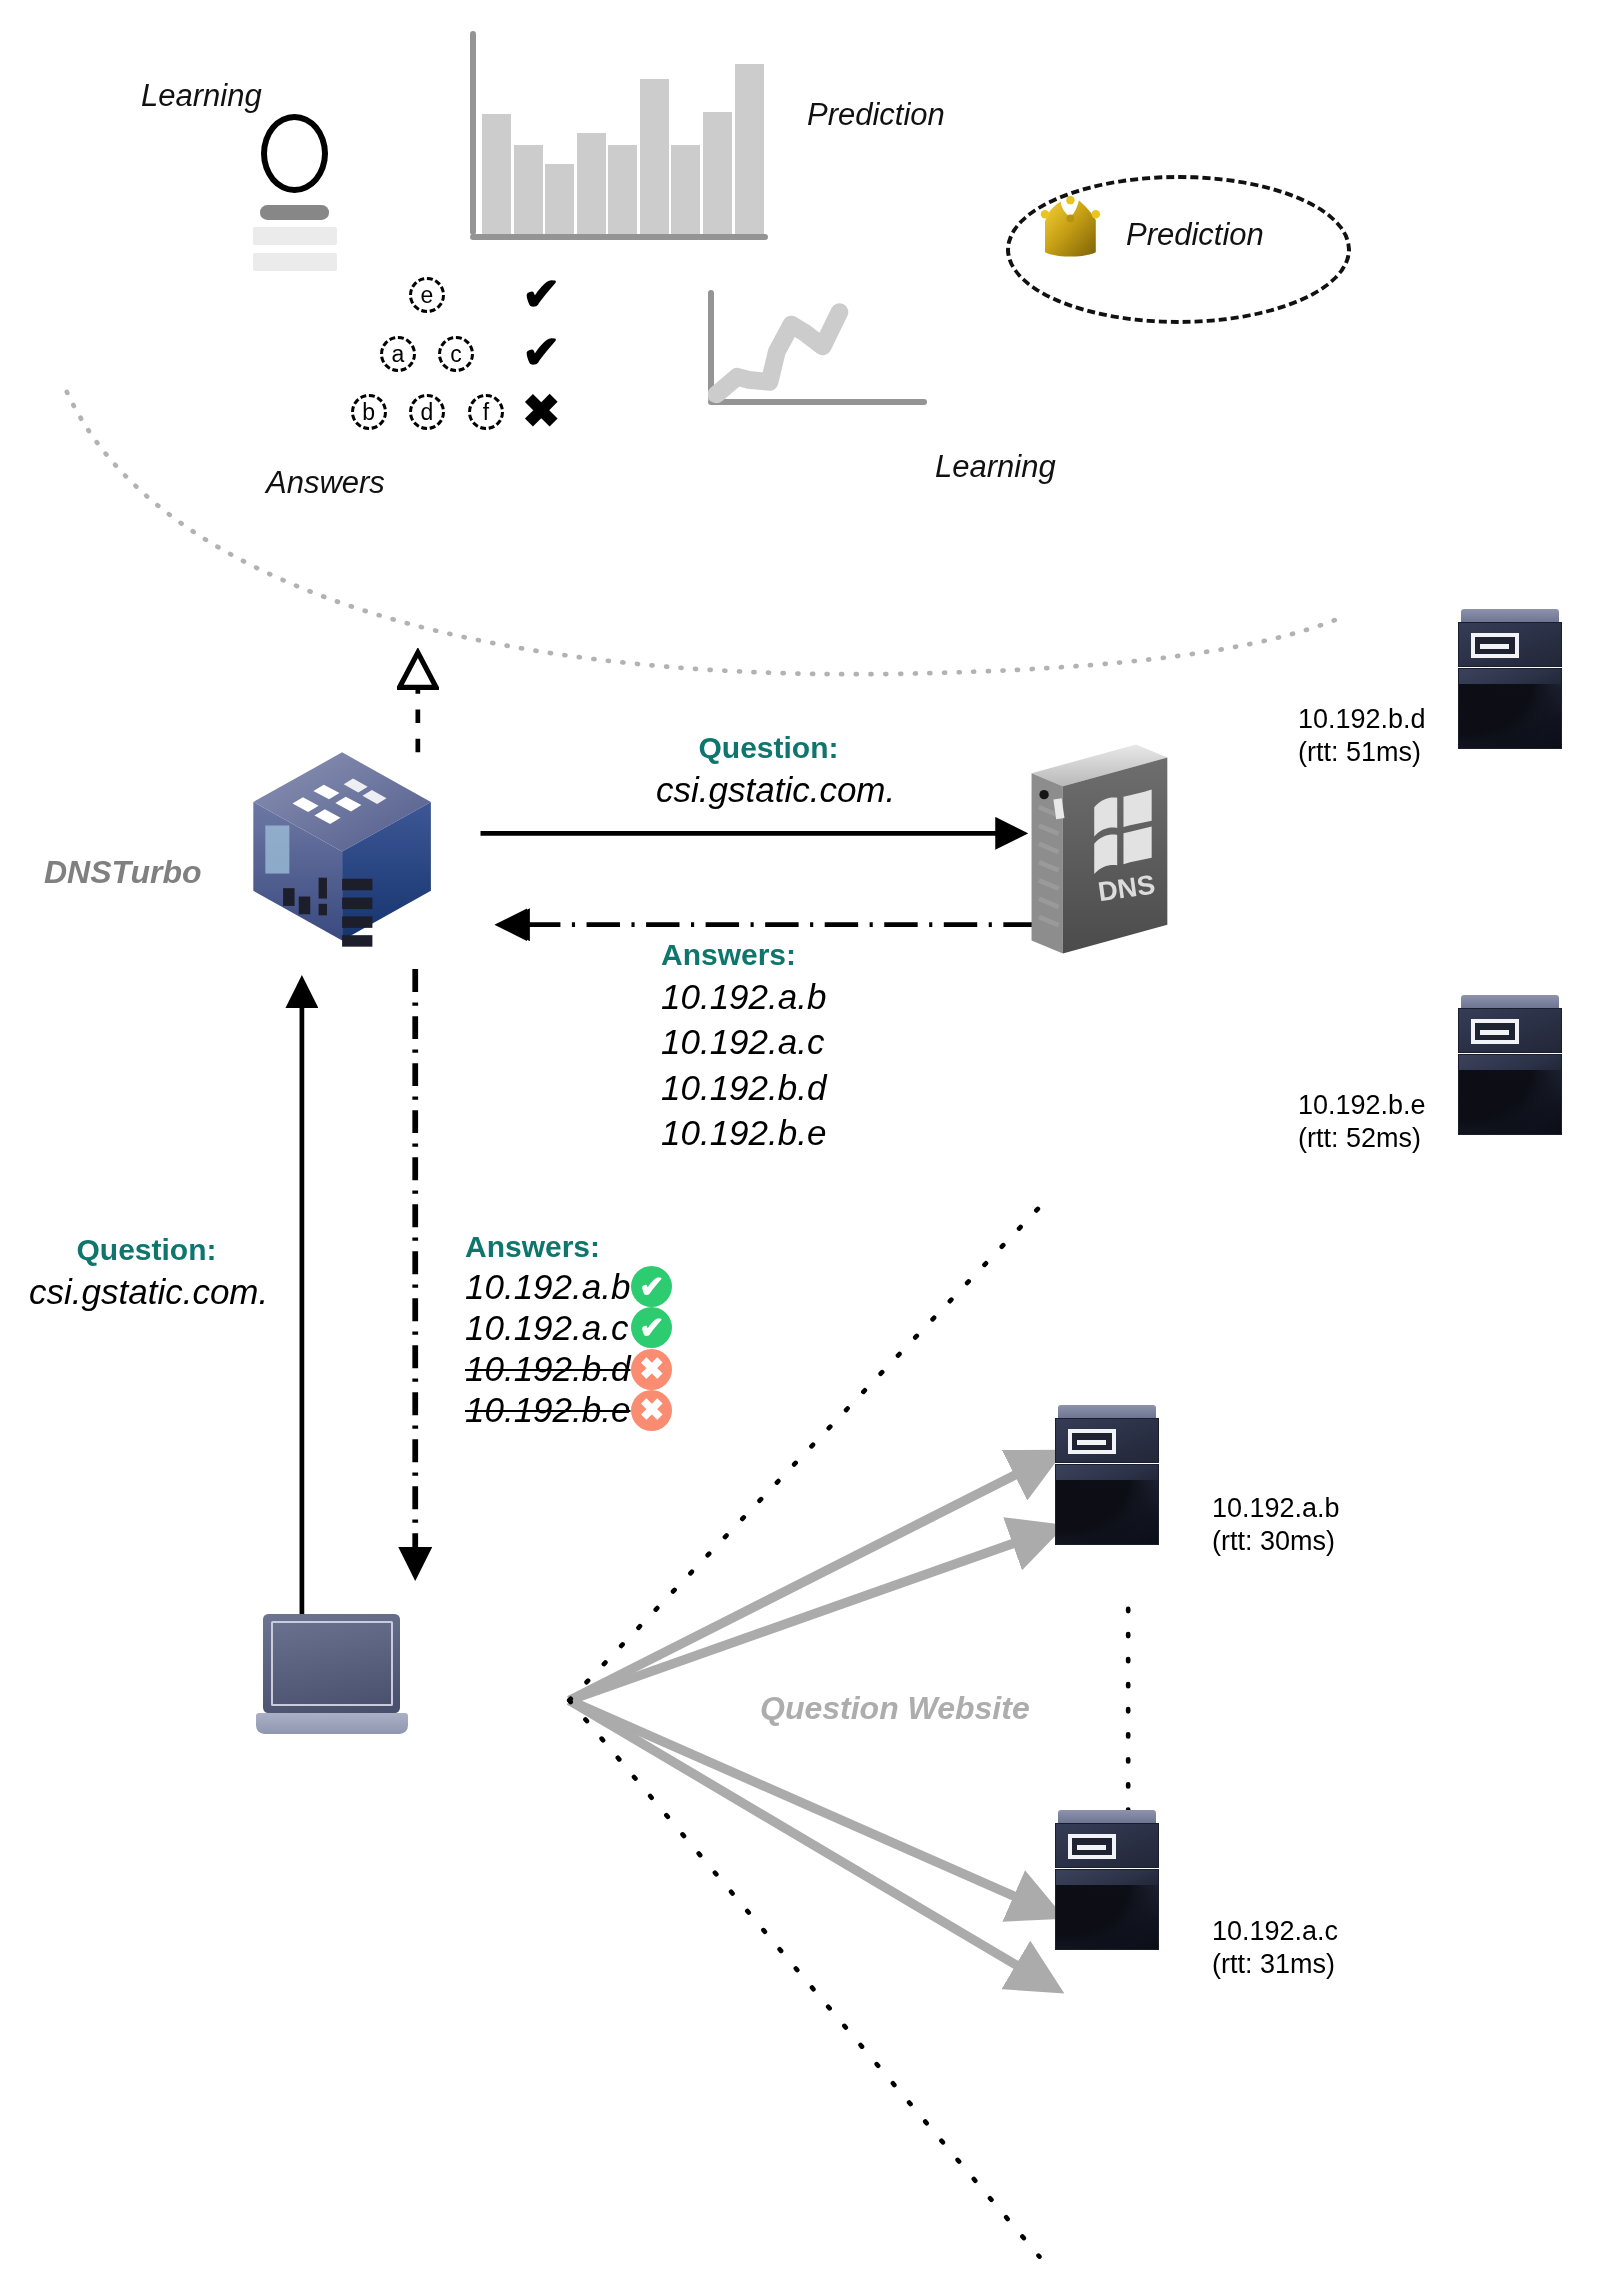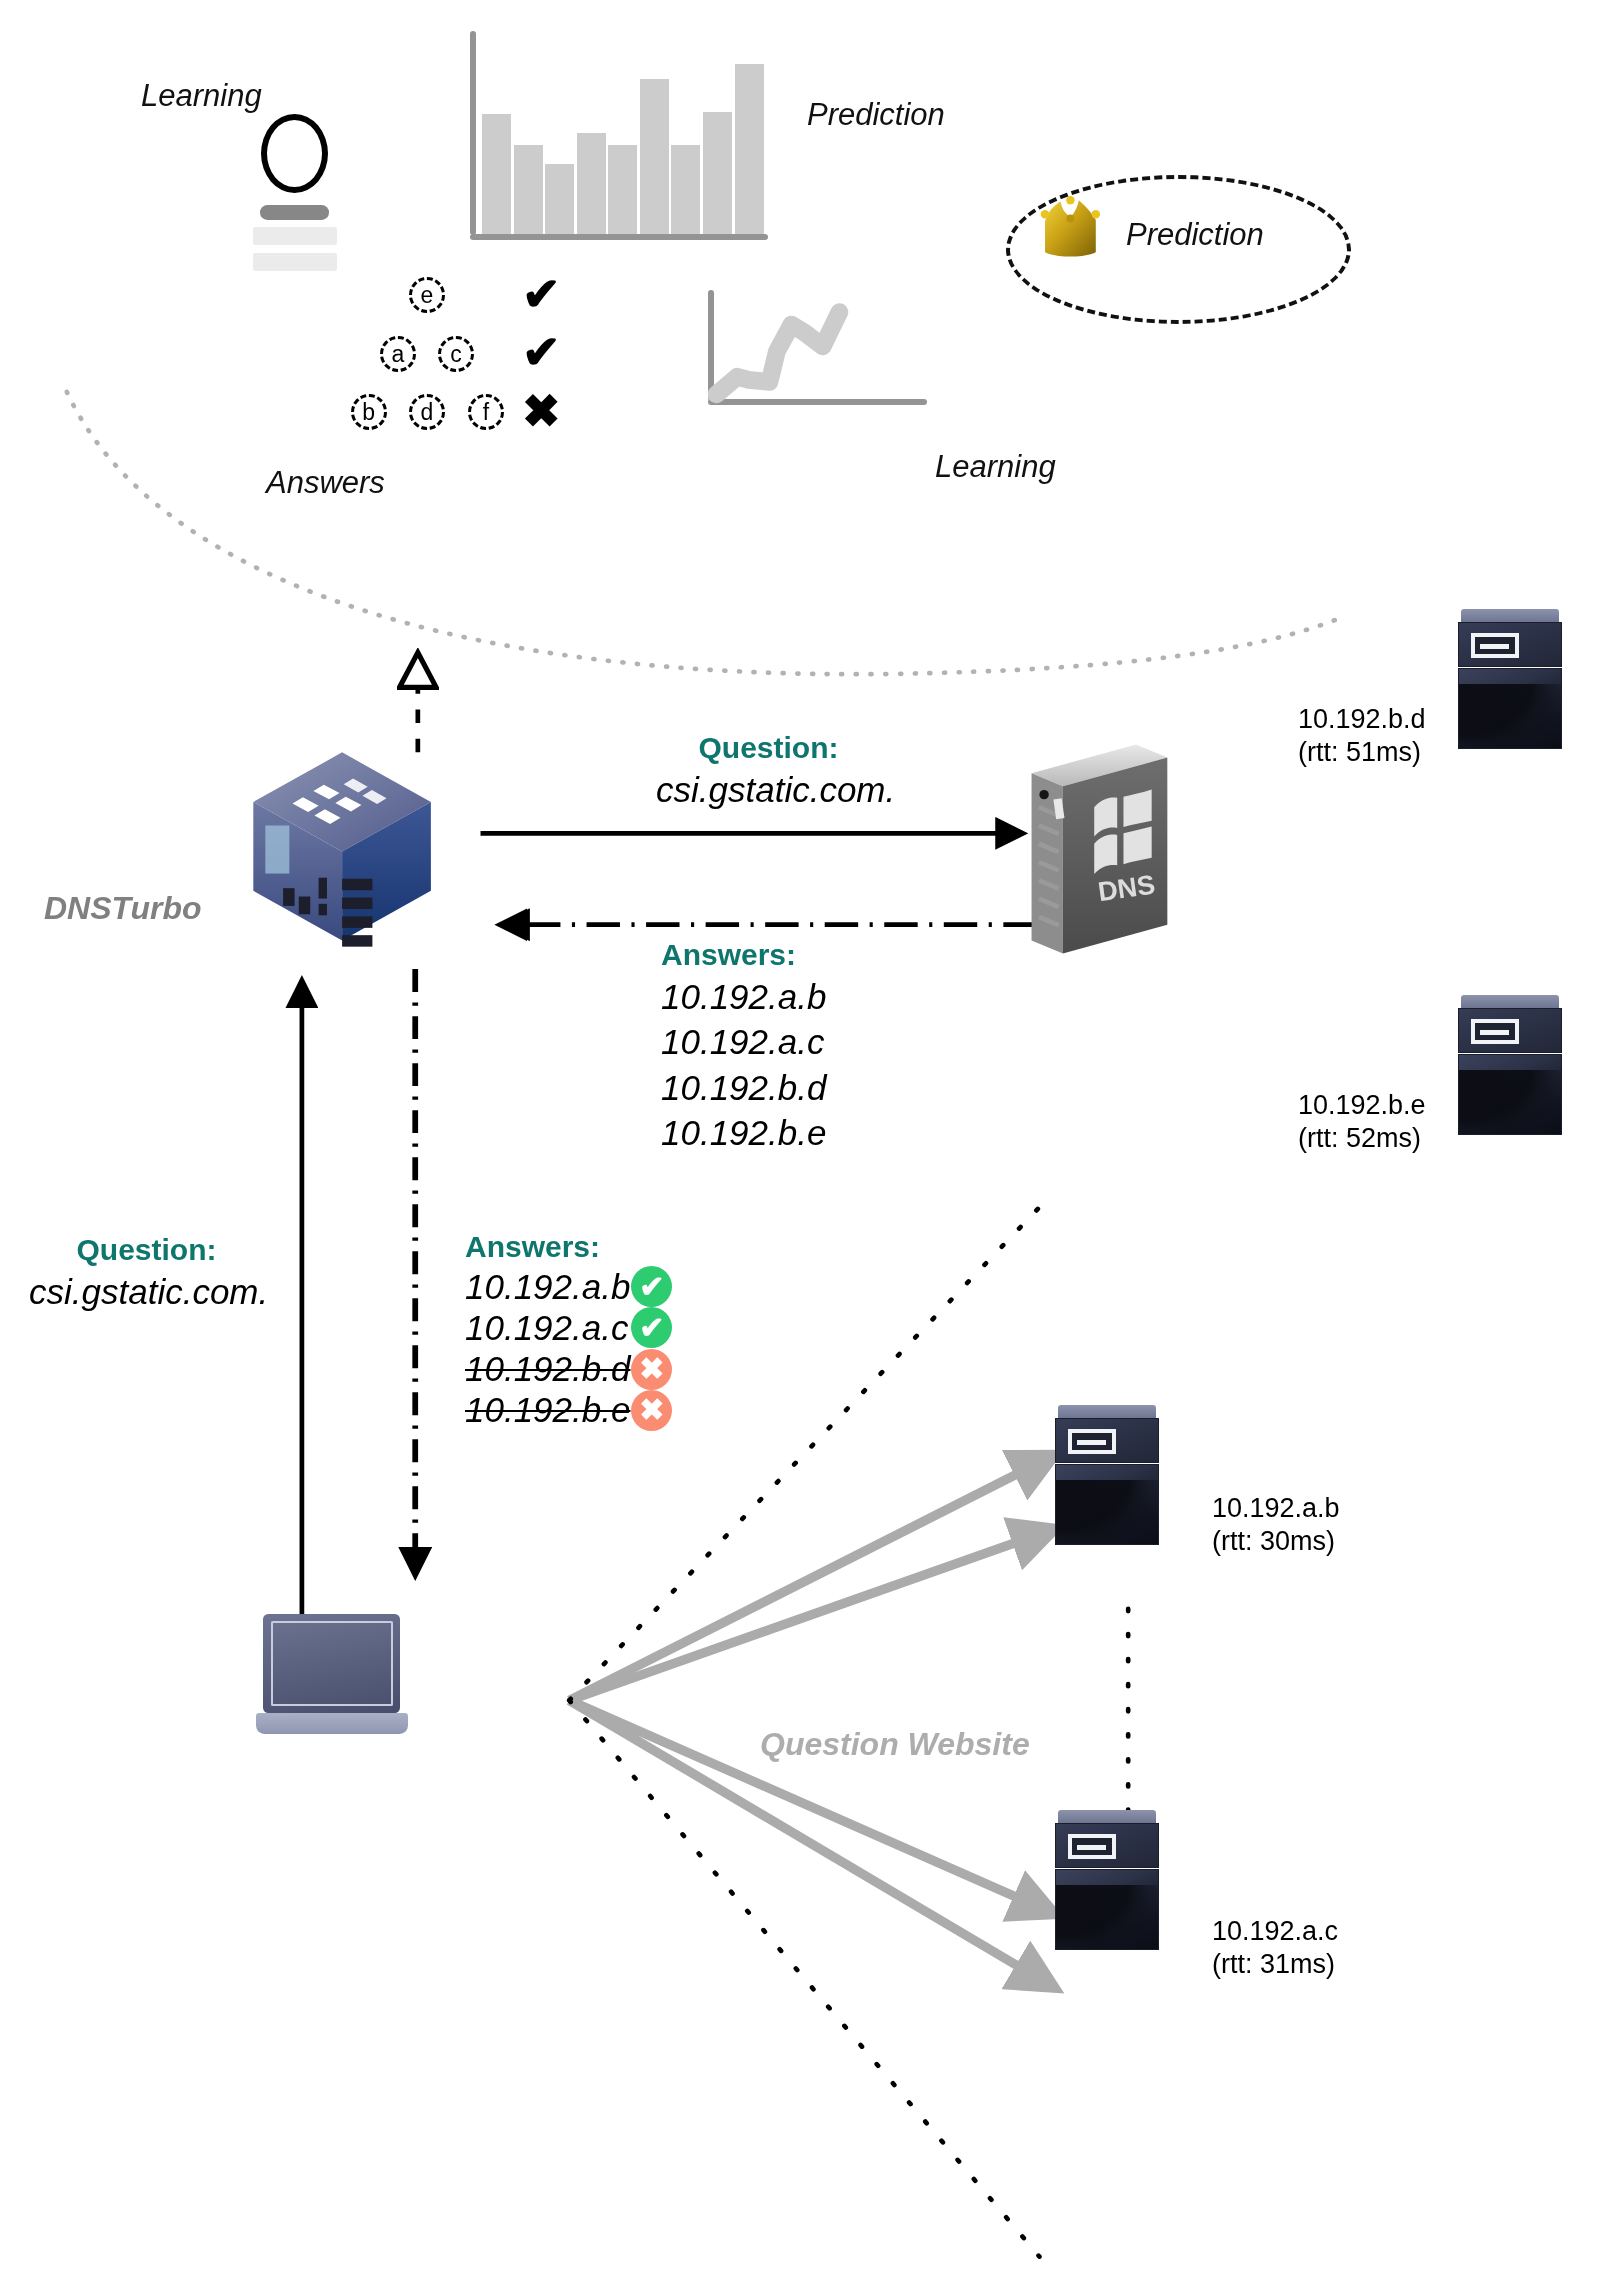--- a/index.html
+++ b/index.html
@@ -12,21 +12,20 @@
   svg{position:absolute;top:0;left:0;width:1616px;height:2284px;pointer-events:none;}
 
   
   .lbl-italic{
     font-style:italic;font-size:31px;color:#111;white-space:nowrap;
     font-family:"Liberation Sans", sans-serif;
   }
   .lbl-italic-bold{
     font-style:italic;font-weight:bold;font-size:32px;white-space:nowrap;
     font-family:"Liberation Sans", sans-serif;
-    margin-top:36px;
   }
   .lbl-gray{color:#808080;}
   .lbl-browsing{color:#adadad;}
   .hdr-bold{
     font-weight:bold;font-size:30px;color:#0f766e;white-space:nowrap;
     font-family:"Liberation Sans", sans-serif;
   }
   .val-italic{
     font-style:italic;font-size:35px;color:#000;white-space:nowrap;
     font-family:"Liberation Sans", sans-serif;

